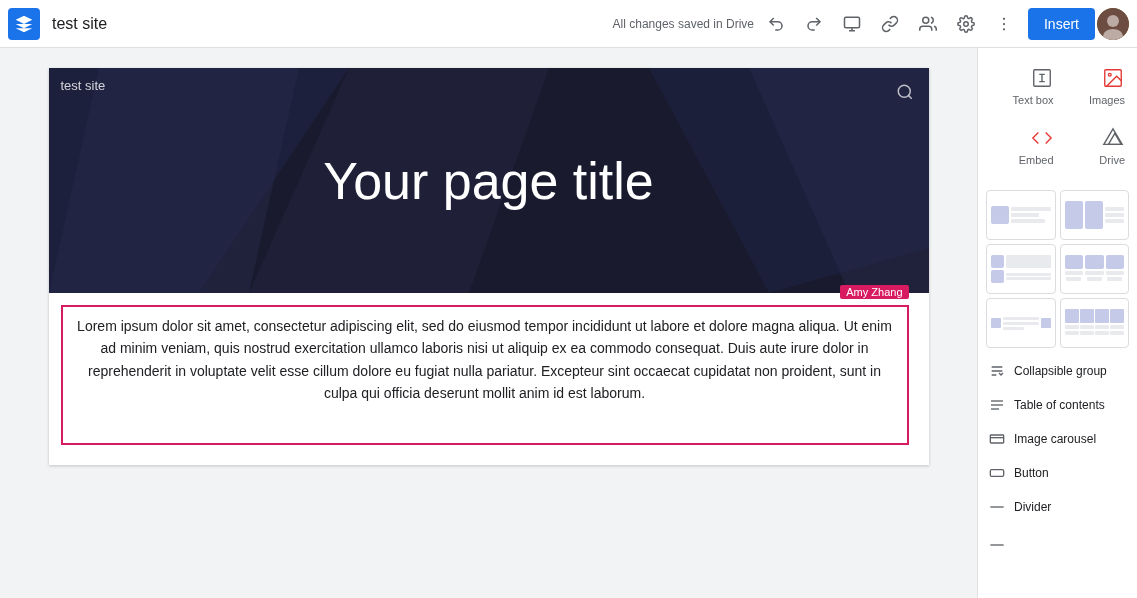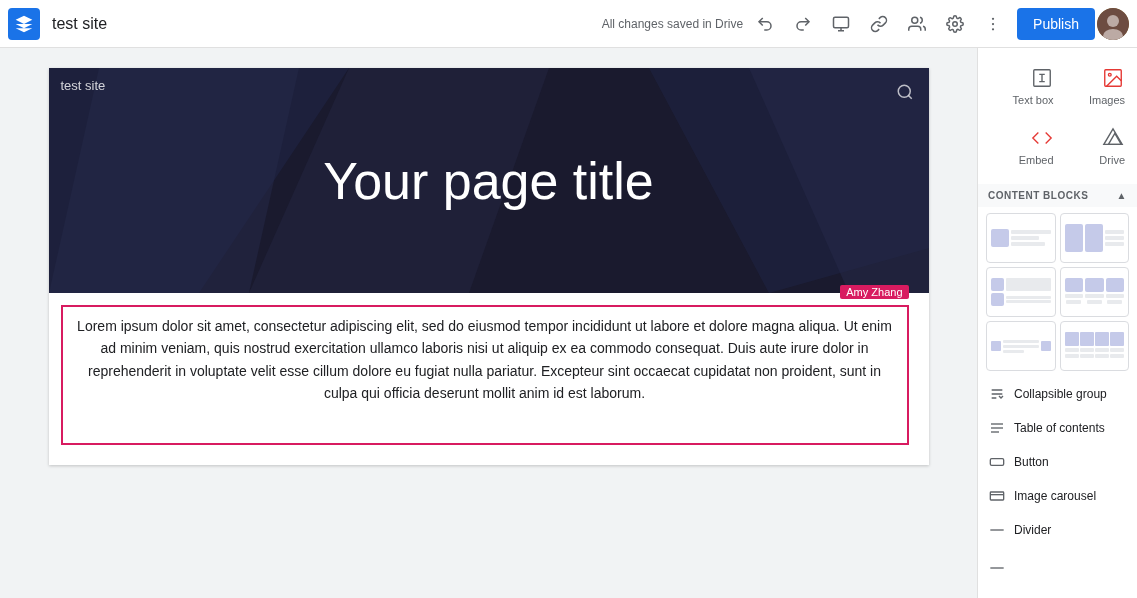--- a/index.html
+++ b/index.html
@@ -219,21 +219,21 @@
           <path d="M19.4 15a1.65 1.65 0 0 0 .33 1.82l.06.06a2 2 0 0 1-2.83 2.83l-.06-.06a1.65 1.65 0 0 0-1.82-.33 1.65 1.65 0 0 0-1 1.51V21a2 2 0 0 1-4 0v-.09A1.65 1.65 0 0 0 9 19.4a1.65 1.65 0 0 0-1.82.33l-.06.06a2 2 0 0 1-2.83-2.83l.06-.06A1.65 1.65 0 0 0 4.68 15a1.65 1.65 0 0 0-1.51-1H3a2 2 0 0 1 0-4h.09A1.65 1.65 0 0 0 4.6 9a1.65 1.65 0 0 0-.33-1.82l-.06-.06a2 2 0 0 1 2.83-2.83l.06.06A1.65 1.65 0 0 0 9 4.68a1.65 1.65 0 0 0 1-1.51V3a2 2 0 0 1 4 0v.09a1.65 1.65 0 0 0 1 1.51 1.65 1.65 0 0 0 1.82-.33l.06-.06a2 2 0 0 1 2.83 2.83l-.06.06A1.65 1.65 0 0 0 19.4 9a1.65 1.65 0 0 0 1.51 1H21a2 2 0 0 1 0 4h-.09a1.65 1.65 0 0 0-1.51 1z"></path>
       </svg>
     </button>
     <button class="icon-btn" title="More">
       <svg width="18" height="18" viewBox="0 0 24 24" fill="currentColor">
         <circle cx="12" cy="5" r="1.5"></circle>
           <circle cx="12" cy="12" r="1.5"></circle>
           <circle cx="12" cy="19" r="1.5"></circle>
       </svg>
     </button>
-    <button class="publish-btn">Publish</button>
+    <button class="publish-btn">Insert</button>
     <div class="user-avatar">
       <svg width="32" height="32" viewBox="0 0 32 32">
         <circle cx="16" cy="16" r="16" fill="#6d4c41"></circle>
         <circle cx="16" cy="13" r="6" fill="#bcaaa4"></circle>
         <ellipse cx="16" cy="28" rx="10" ry="7" fill="#bcaaa4"></ellipse>
       </svg>
     </div>
   </div>
 </div>
 
@@ -314,24 +314,20 @@
             <svg width="22" height="22" viewBox="0 0 24 24" fill="none" stroke-width="1.5">
               <polygon points="12,2 22,19 2,19" fill="none" stroke="#5f6368"></polygon>
               <polygon points="7,19 14,7 21,19" fill="none" stroke="#5f6368"></polygon>
             </svg>
           </div>
           <span class="insert-item-label">Drive</span>
         </div>
 
       </div>
 
-      <div class="section-header">
-        <span>CONTENT BLOCKS</span>
-        <span class="chevron-icon">▲</span>
-      </div>
 
       <div class="blocks-grid">
 
         <div class="block-row">
           <div class="block-item">
             <div class="block-preview">
               <div style="display:flex;flex-direction:column;gap:2px;width:100%;">
                 <div style="display:flex;gap:2px;align-items:center;height:28px;">
                   <div style="width:18px;height:18px;background:#c5cae9;border-radius:2px;flex-shrink:0;"></div>
                   <div style="flex:1;display:flex;flex-direction:column;gap:2px;">
@@ -459,34 +455,34 @@
               <line x1="3" y1="12" x2="21" y2="12"></line>
             <line x1="3" y1="18" x2="15" y2="18"></line>
           </svg>
         </div>
         <span>Table of contents</span>
       </div>
 
       <div class="panel-list-item">
         <div class="panel-list-icon">
           <svg width="16" height="16" viewBox="0 0 24 24" fill="none" stroke="currentColor" stroke-width="2">
-            <rect x="2" y="7" width="20" height="10" rx="2"></rect>
-          </svg>
-        </div>
-        <span>Button</span>
+            <rect x="2" y="6" width="20" height="12" rx="1"></rect>
+            <path d="M2 10h20"></path>
+          </svg>
+        </div>
+        <span>Image carousel</span>
       </div>
 
       <div class="panel-list-item">
         <div class="panel-list-icon">
           <svg width="16" height="16" viewBox="0 0 24 24" fill="none" stroke="currentColor" stroke-width="2">
-            <rect x="2" y="6" width="20" height="12" rx="1"></rect>
-            <path d="M2 10h20"></path>
-          </svg>
-        </div>
-        <span>Image carousel</span>
+            <rect x="2" y="7" width="20" height="10" rx="2"></rect>
+          </svg>
+        </div>
+        <span>Button</span>
       </div>
 
       <div class="panel-list-item">
         <div class="panel-list-icon">
           <svg width="16" height="16" viewBox="0 0 24 24" fill="none" stroke="currentColor" stroke-width="2">
             <line x1="2" y1="12" x2="22" y2="12"></line>
           </svg>
         </div>
         <span>Divider</span>
       </div>

